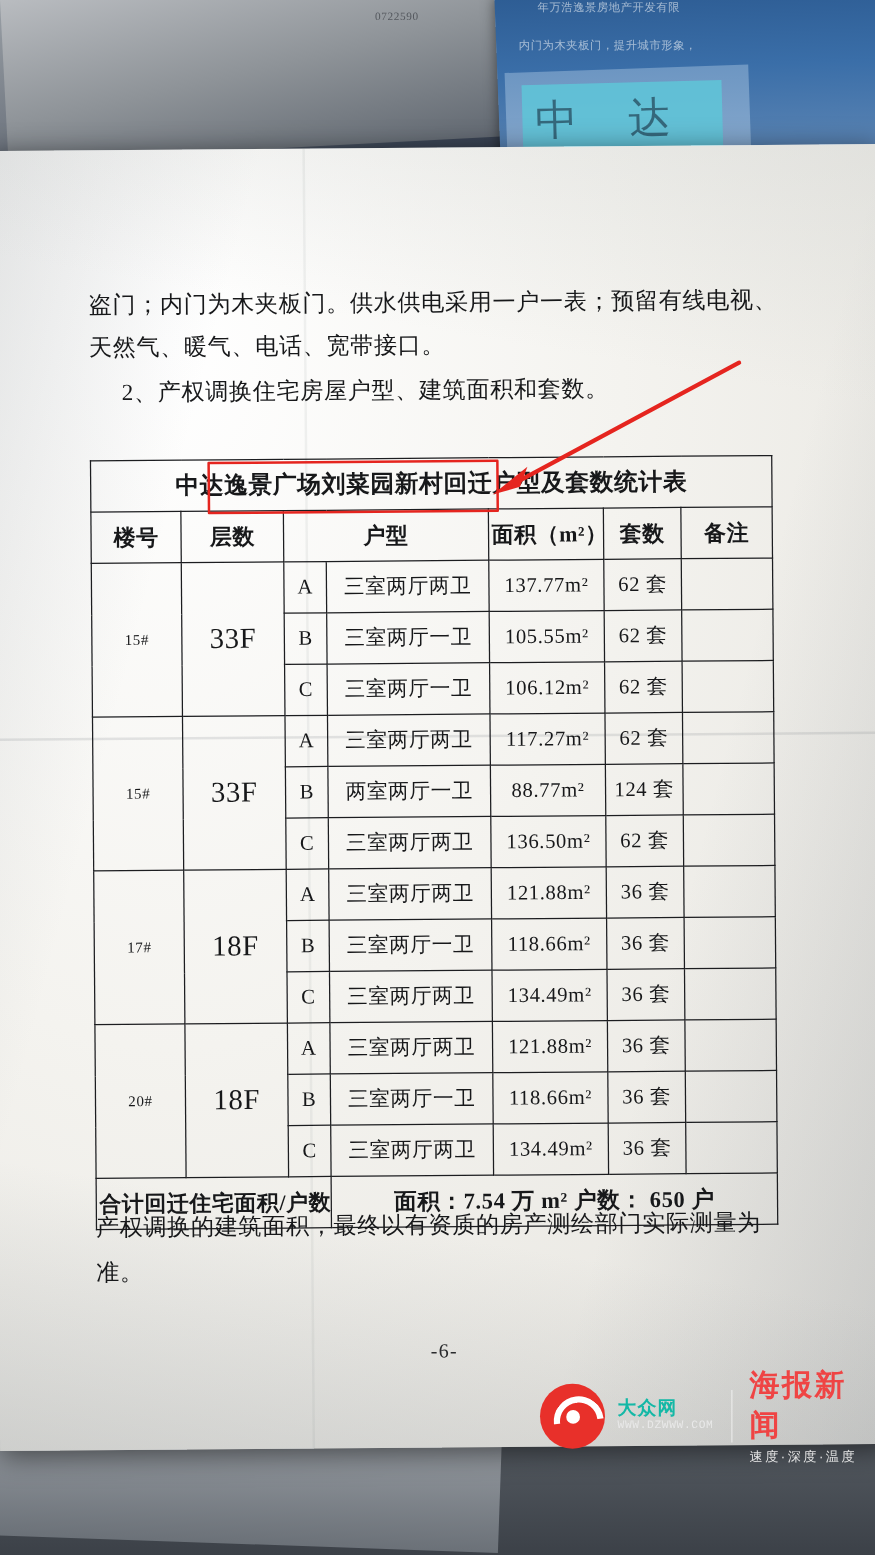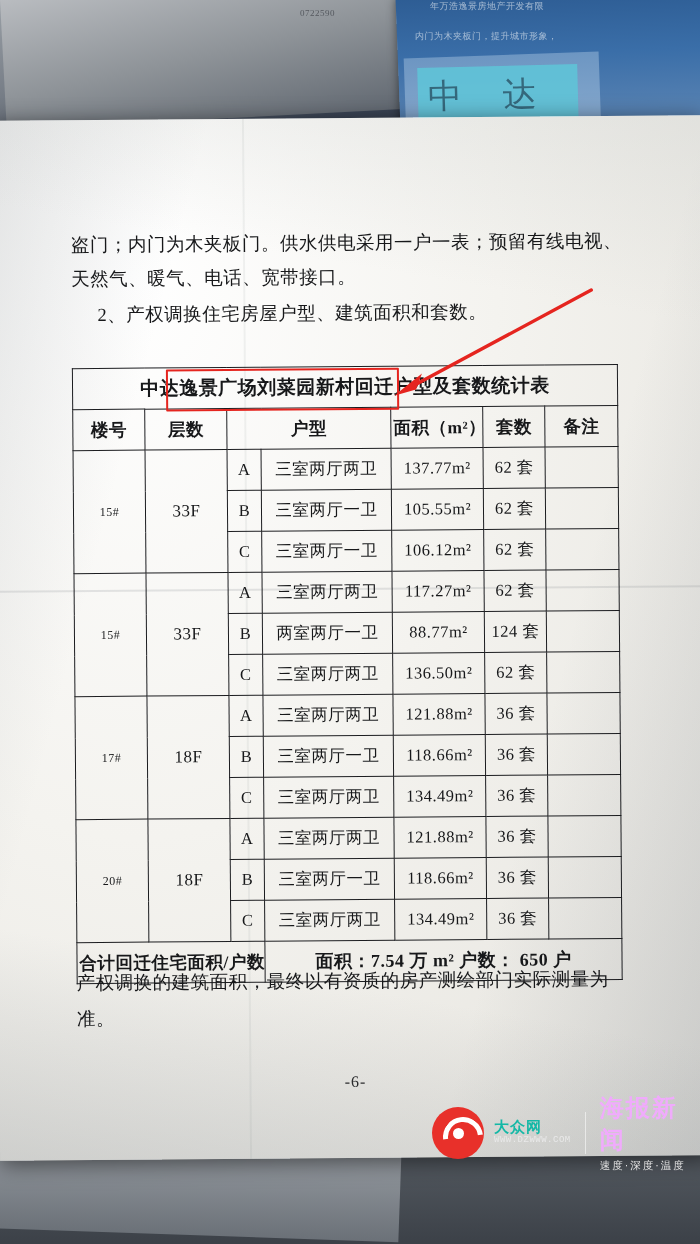--- a/index.html
+++ b/index.html
@@ -170,21 +170,21 @@
     font-size: 19px;
     font-weight: bold;
     letter-spacing: 1px;
   }
   td.head {
     font-weight: bold;
     font-size: 17.5px;
     height: 46px;
   }
   td.bldg { font-size: 12px; }
-  td.floors { font-size: 17px; border-radius: 19px; }
+  td.floors { font-size: 23px; border-radius: 19px; }
   td.sum-label {
     font-weight: bold;
     font-size: 17.5px;
     height: 46px;
   }
   td.sum-value {
     font-weight: bold;
     font-size: 18px;
     height: 46px;
     letter-spacing: 1px;
@@ -277,21 +277,21 @@
     margin: 0 4px;
   }
   .wm-right {
     display: flex;
     flex-direction: column;
     justify-content: center;
   }
   .wm-brand {
     font-size: 24px;
     font-weight: bold;
-    color: #f0abfc;
+    color: #ef4444;
     letter-spacing: 2px;
     font-family: "Liberation Sans", sans-serif;
   }
   .wm-slogan {
     font-size: 10.5px;
     color: #e4e4e4;
     letter-spacing: 2px;
     margin-top: 3px;
     font-family: "Liberation Sans", sans-serif;
   }

